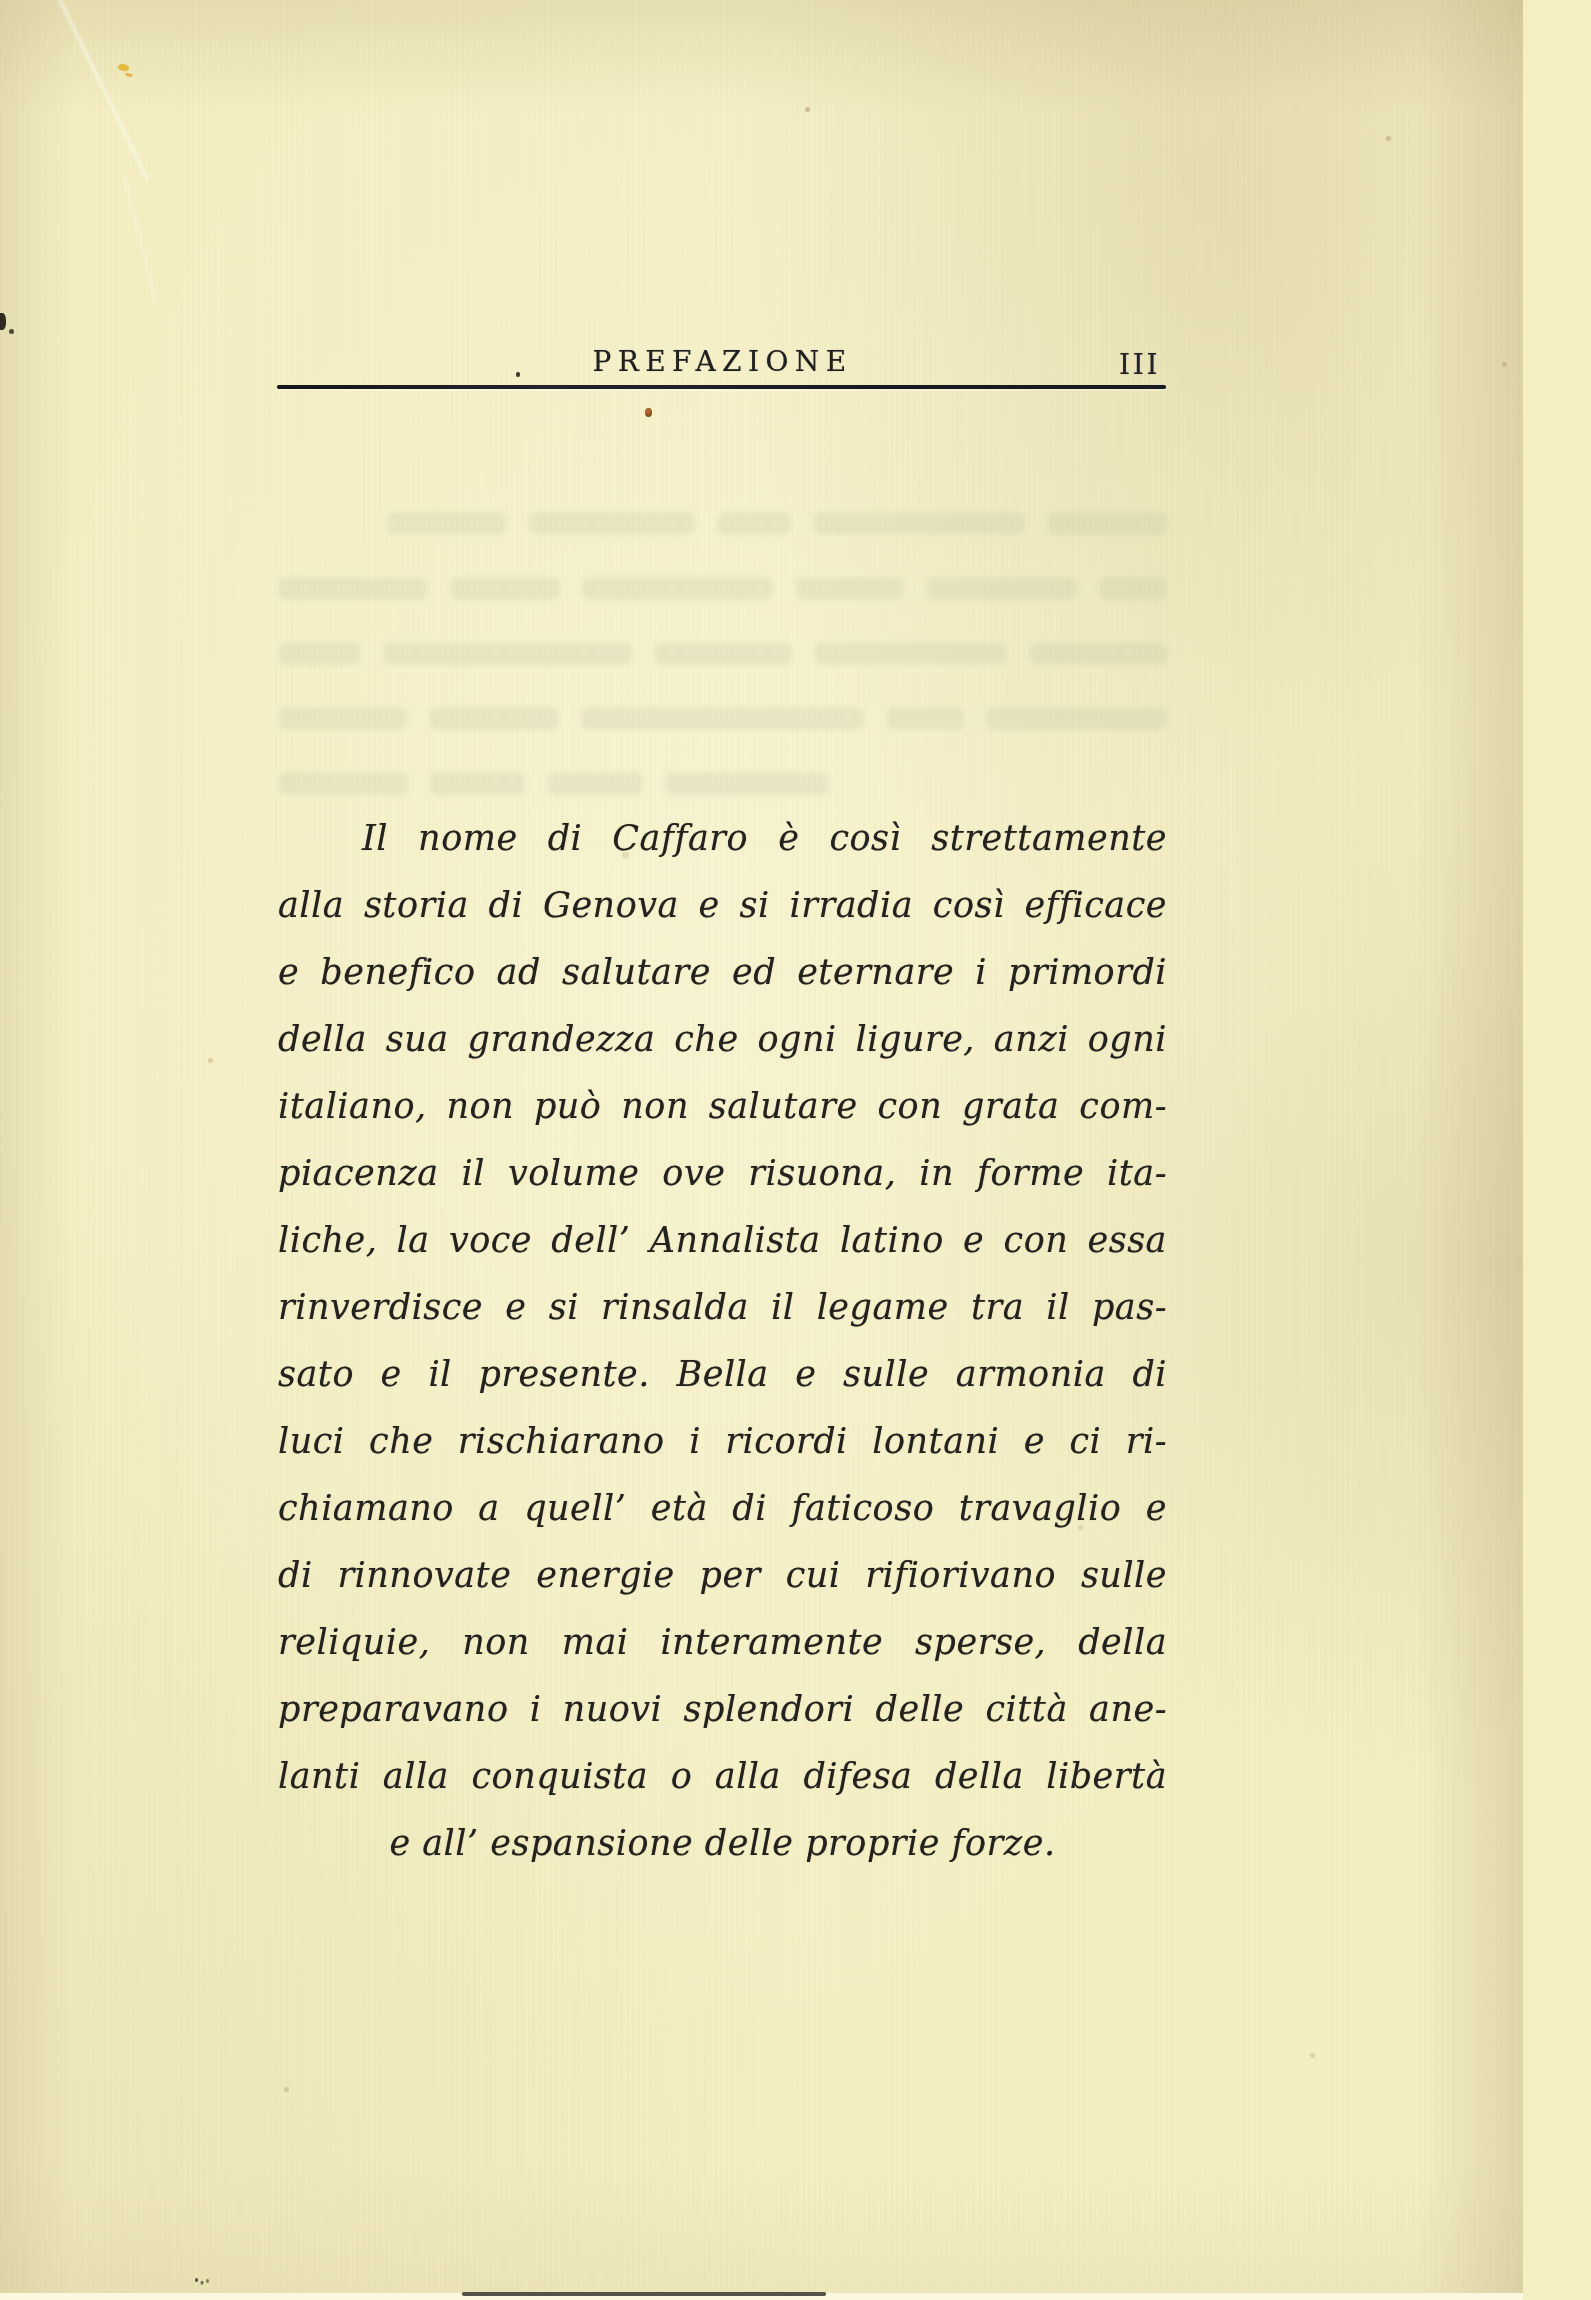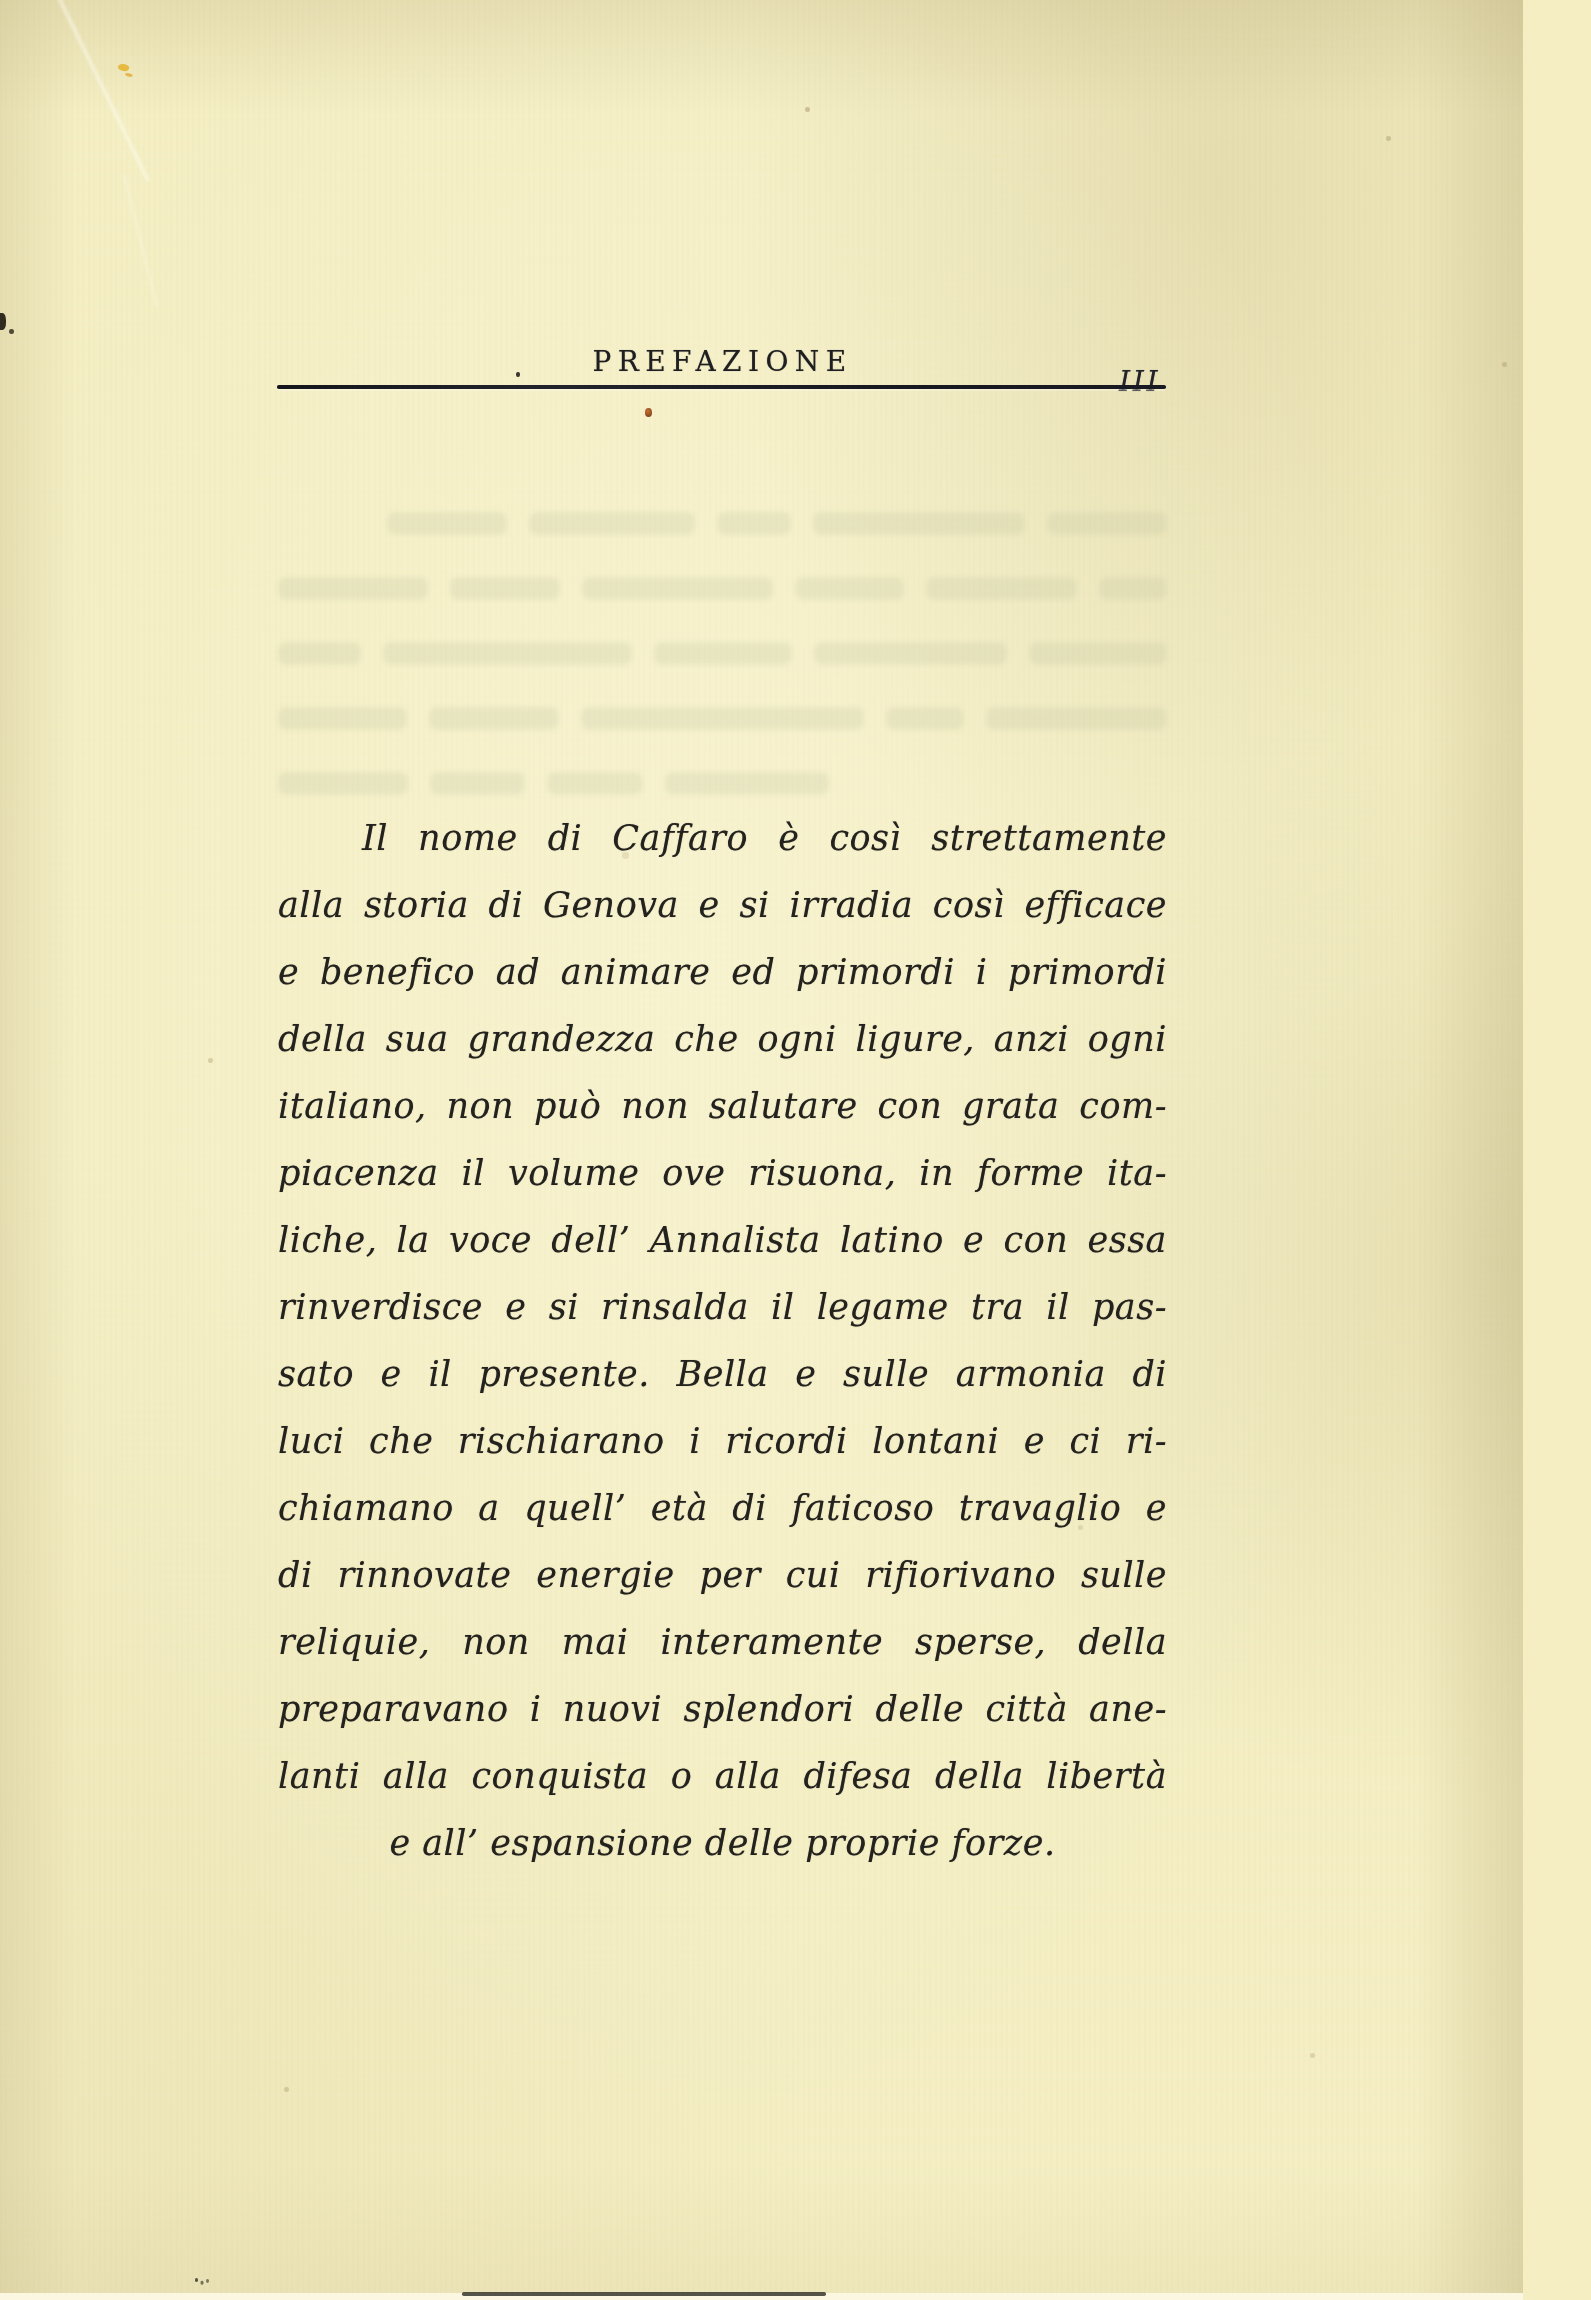--- a/index.html
+++ b/index.html
@@ -26,24 +26,23 @@
 
   
   .header-title{
     position:absolute;left:278px;top:345px;width:889px;
     text-align:center;
     font-size:28px;letter-spacing:6.4px;
     color:#1f1e20;
     text-shadow:0 0 0.9px rgba(25,25,30,.55);
   }
   .page-number{
-    position:absolute;left:1119px;top:365px;
+    position:absolute;left:1119px;top:348px;
     font-size:28px;letter-spacing:2.7px;color:#23222a;
     text-shadow:0 0 0.9px rgba(25,25,35,.5);
-    font-style:italic;
   }
   .header-rule{
     position:absolute;left:277px;top:385px;width:889px;height:3.6px;
     background:linear-gradient(90deg,#15151c, #23232b 30%, #181820 70%, #1a1a22);
     border-radius:1.8px;
     box-shadow:0 1.8px 0 rgba(255,255,250,.35);
   }
   .title-dot{
     position:absolute;left:516px;top:372px;width:3.6px;height:4.5px;
     background:#3a3733;border-radius:50%;
@@ -172,21 +171,21 @@
       <i class="gw3"></i>
         <i class="gw2"></i>
         <i class="gw2"></i>
         <i class="gw4"></i>
     </div>
   </div>
 
   <div class="text-block">
     <div class="tline indent">Il nome di Caffaro è così strettamente legato</div>
     <div class="tline">alla storia di Genova e si irradia così efficace</div>
-    <div class="tline">e benefico ad animare ed primordi i primordi</div>
+    <div class="tline">e benefico ad salutare ed eternare i primordi</div>
     <div class="tline">della sua grandezza che ogni ligure, anzi ogni</div>
     <div class="tline">italiano, non può non salutare con grata com-</div>
     <div class="tline">piacenza il volume ove risuona, in forme ita-</div>
     <div class="tline">liche, la voce dell’ Annalista latino e con essa</div>
     <div class="tline">rinverdisce e si rinsalda il legame tra il pas-</div>
     <div class="tline">sato e il presente. Bella e sulle armonia di</div>
     <div class="tline">luci che rischiarano i ricordi lontani e ci ri-</div>
     <div class="tline">chiamano a quell’ età di faticoso travaglio e</div>
     <div class="tline">di rinnovate energie per cui rifiorivano sulle</div>
     <div class="tline">reliquie, non mai interamente sperse, della</div>

